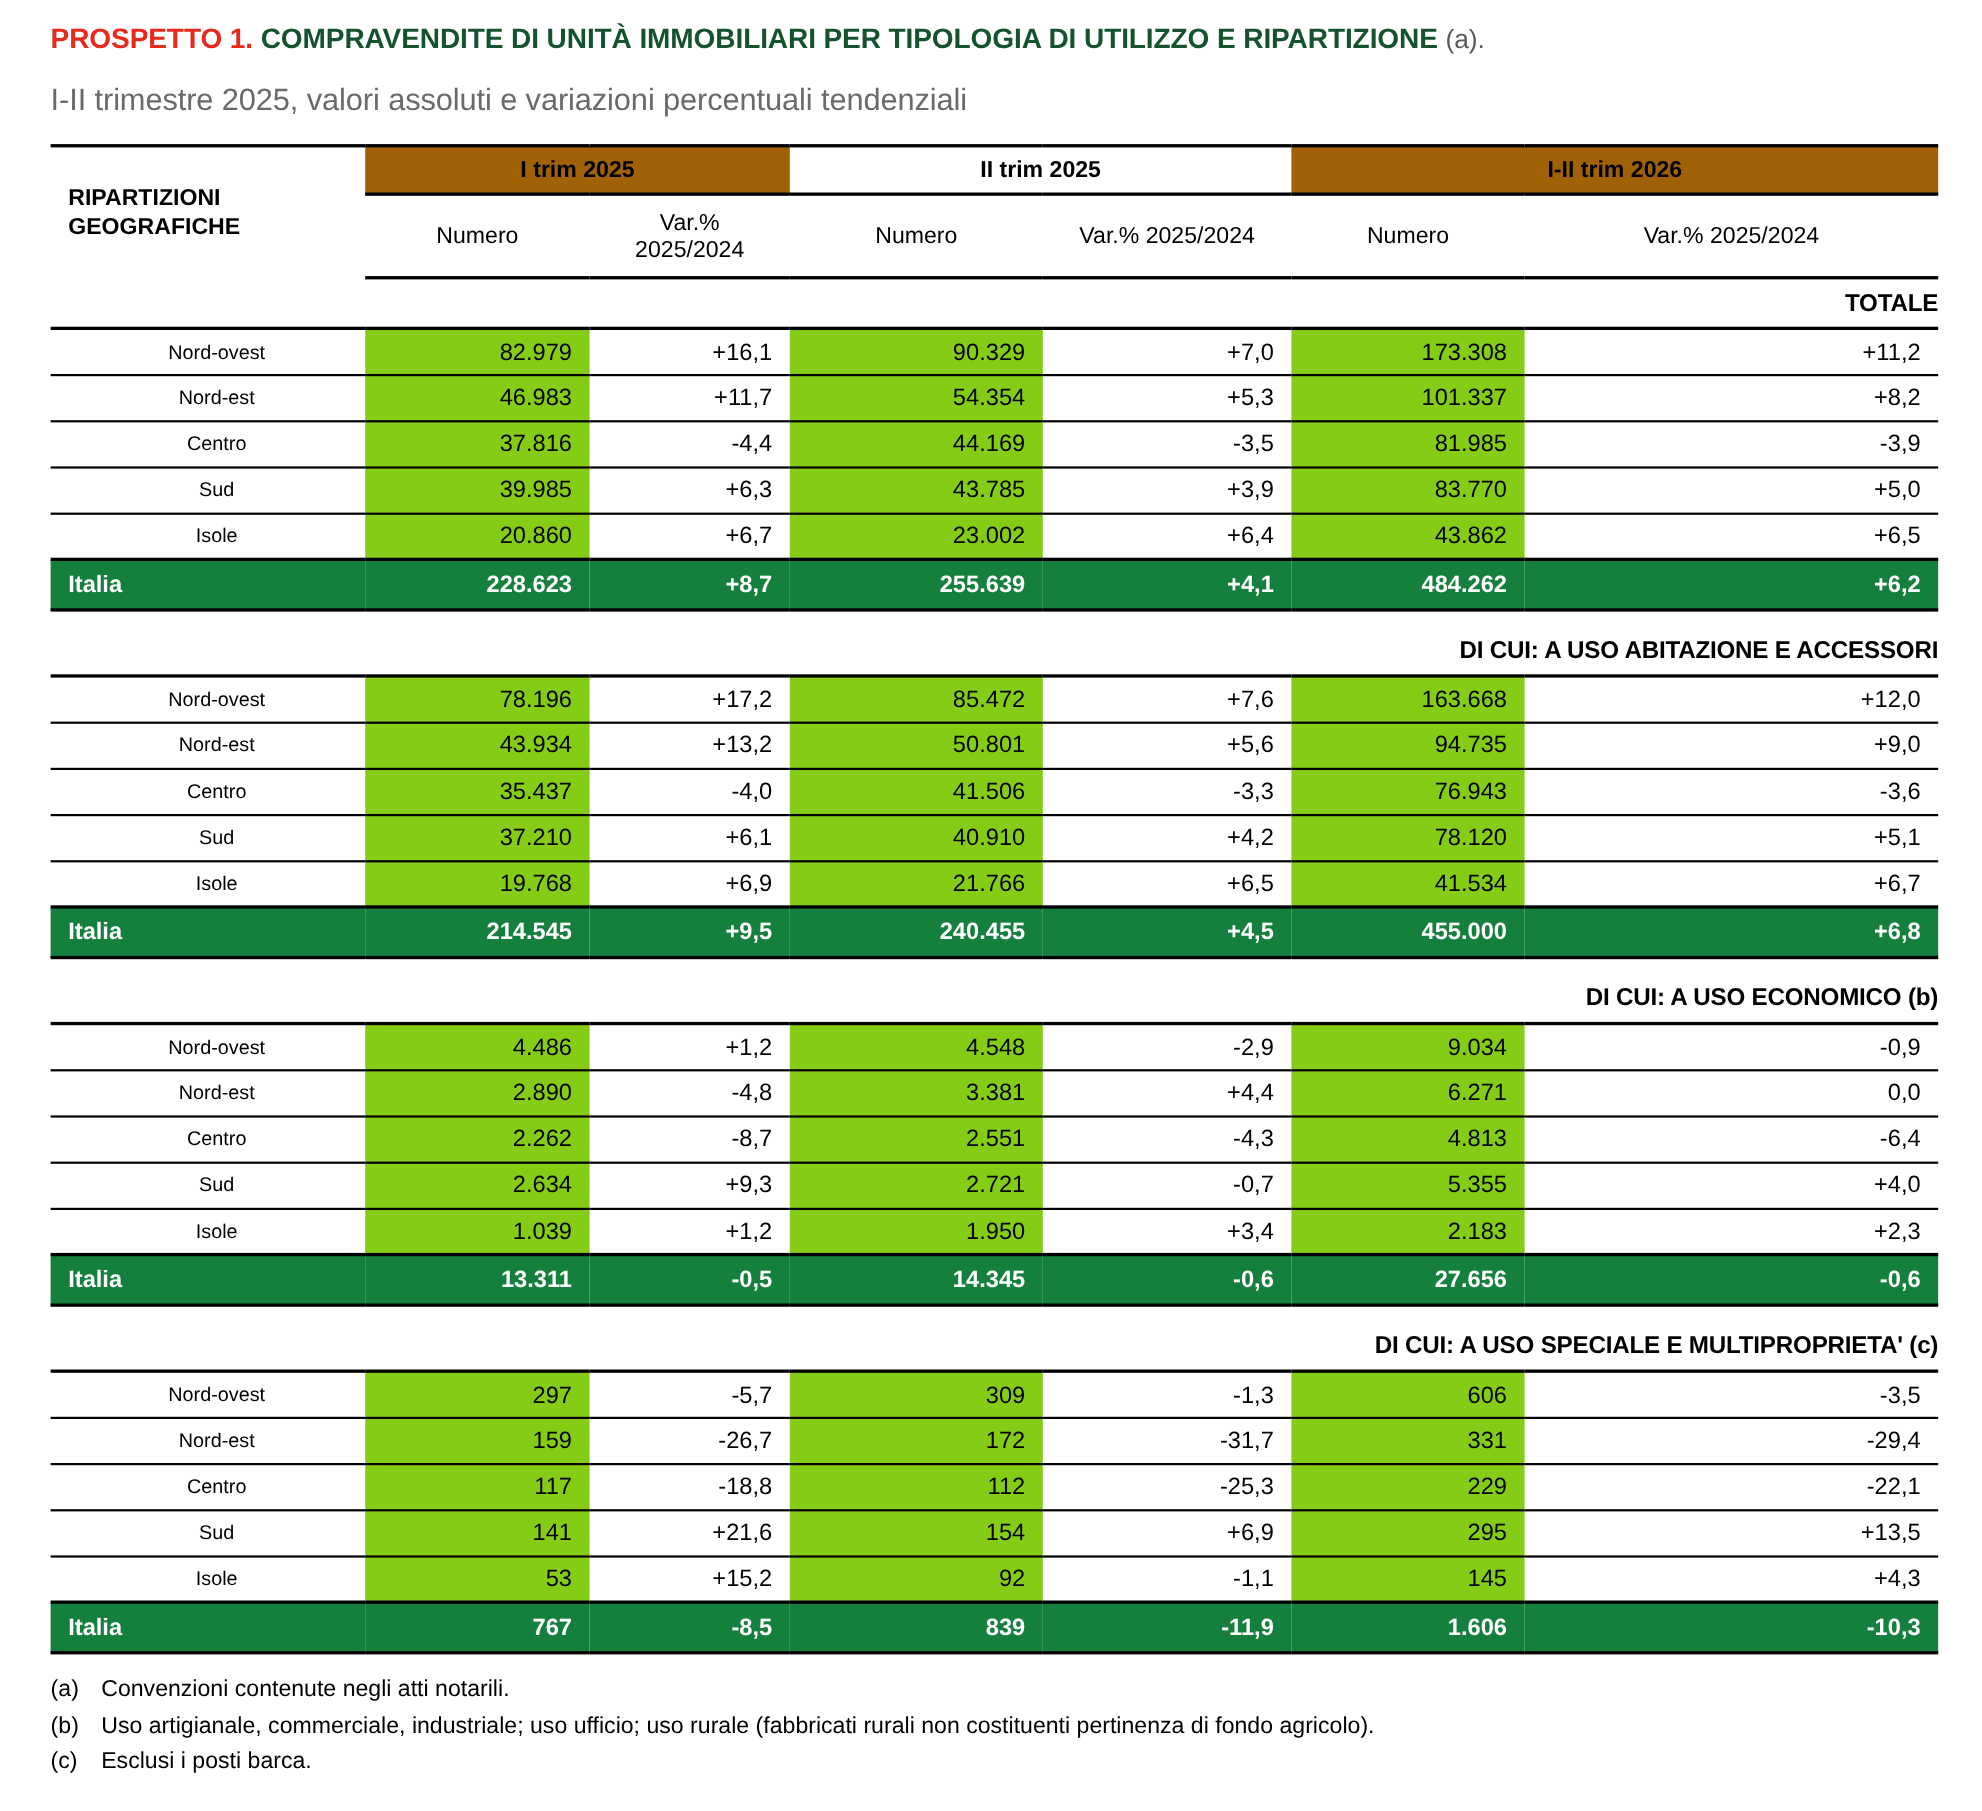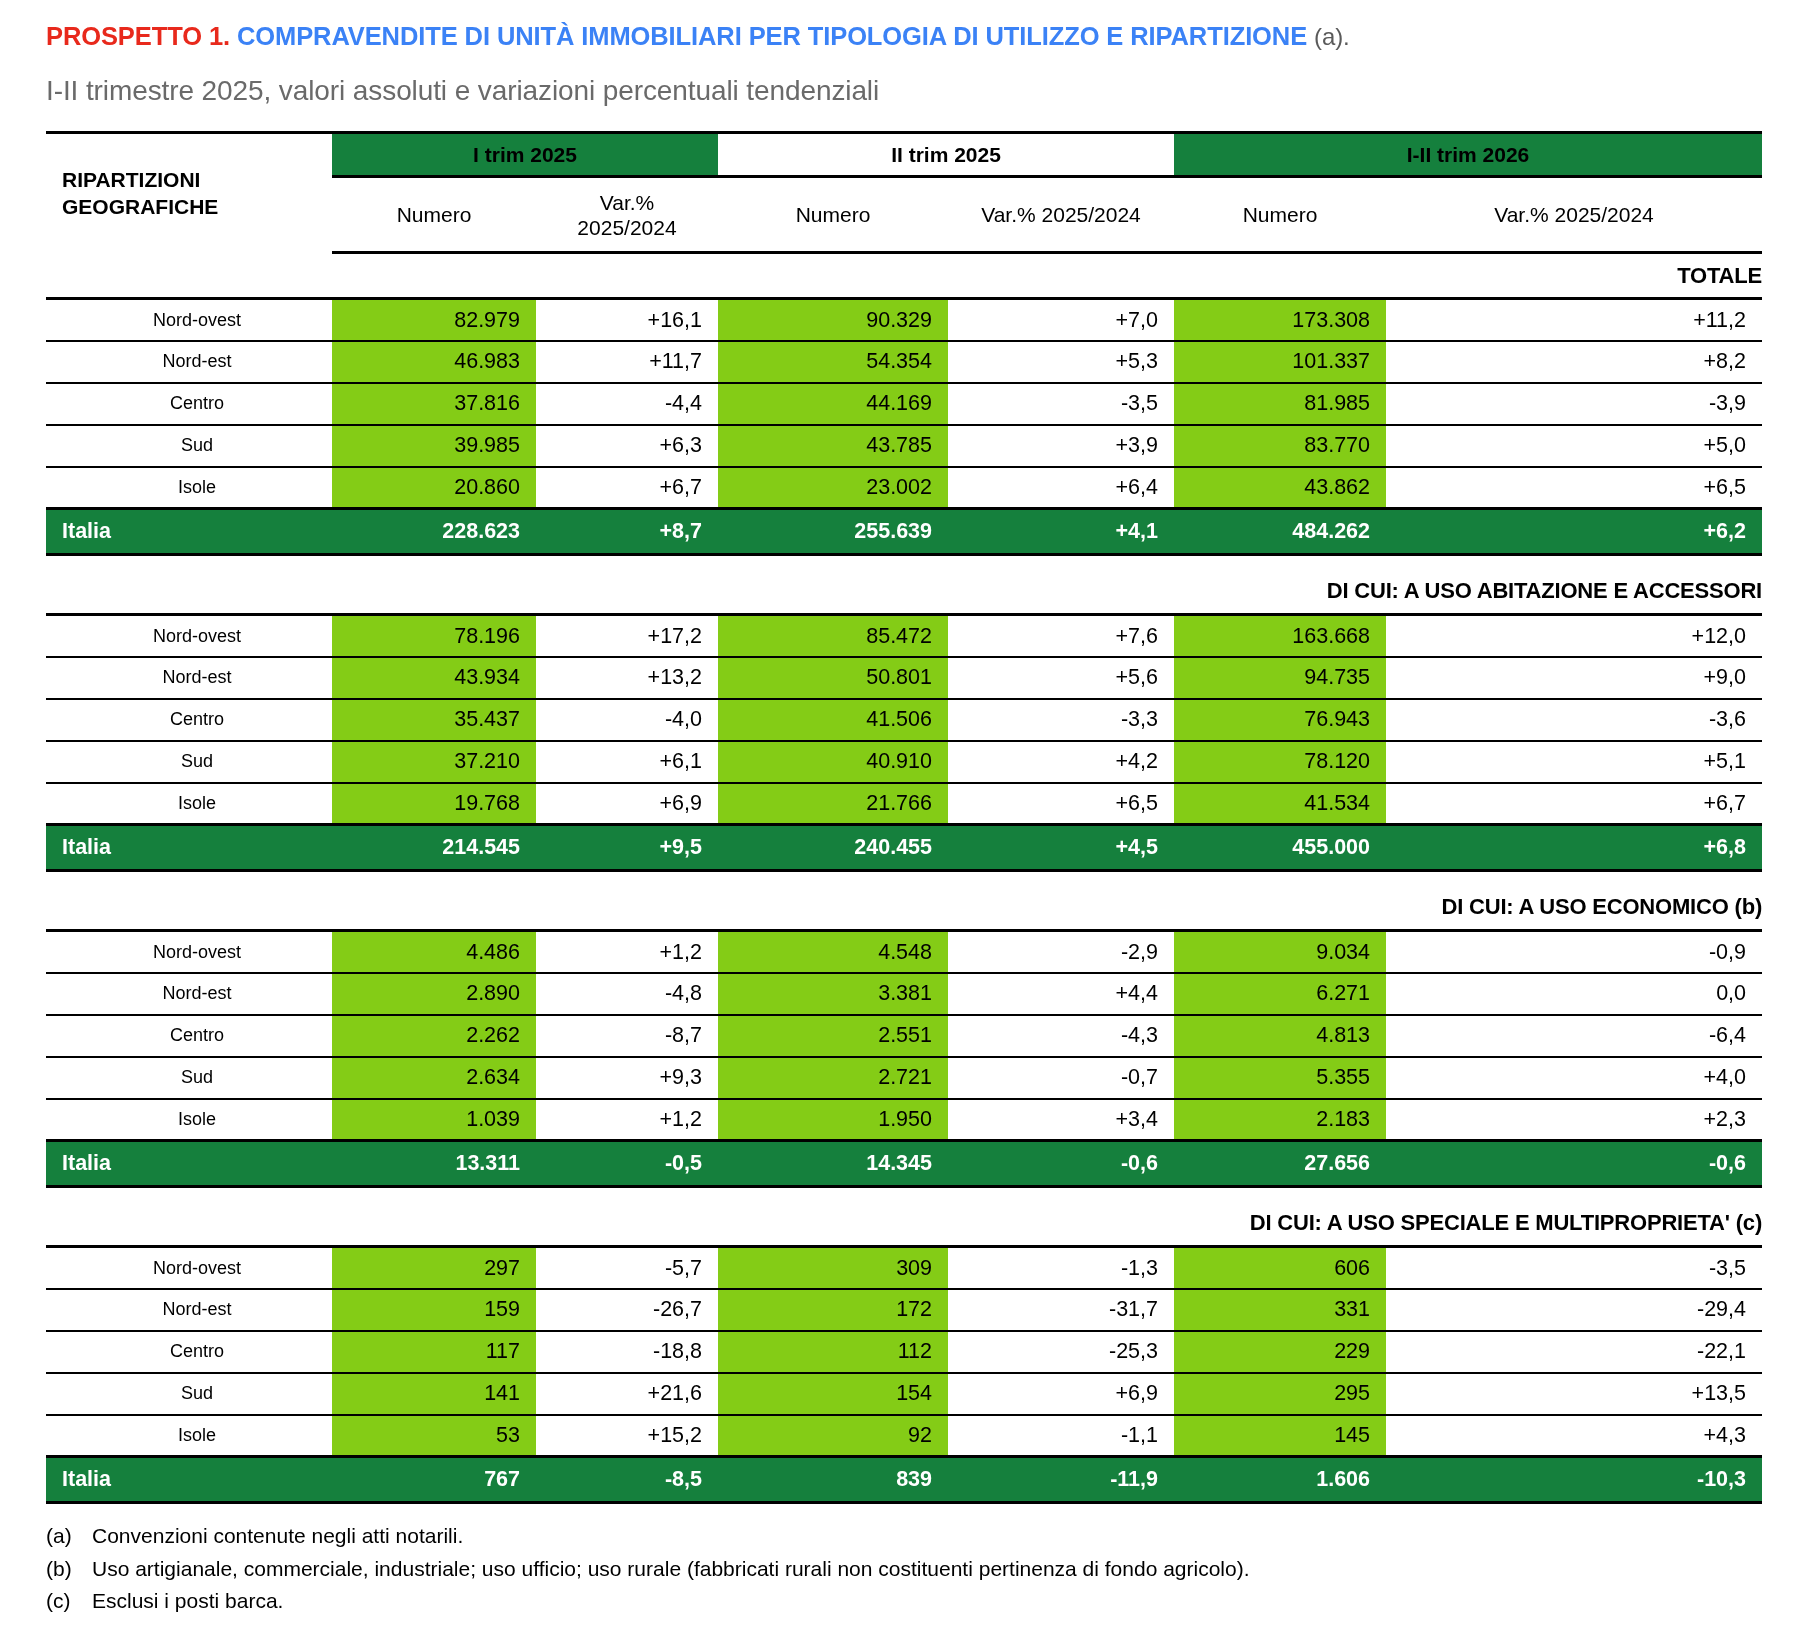--- a/index.html
+++ b/index.html
@@ -18,21 +18,21 @@
 
   
   .title-line {
     font-size: 25.5px;
     font-weight: bold;
     letter-spacing: -0.1px;
     line-height: 1.15;
     white-space: nowrap;
   }
   .title-prospetto { color: #e8291c; }
-  .title-main { color: #3b82f6; }
+  .title-main { color: #14532d; }
   .title-note { color: #5a5a5a; font-weight: normal; font-size: 24px; }
   .subtitle {
     font-size: 28px;
     color: #6a6a6a;
     margin-top: 24px;
     letter-spacing: -0.1px;
   }
 
   
   table.main {
@@ -59,21 +59,21 @@
   .rule-top td { border-top: 3px solid #000; }
 
   
   .grp {
     height: 44px;
     text-align: center;
     font-weight: bold;
     font-size: 21.5px;
     border-bottom: 3px solid #000;
   }
-  .grp.shaded { background: #15803d; }
+  .grp.shaded { background: #a16207; }
   .hdr-rip {
     font-weight: bold;
     font-size: 21.5px;
     line-height: 1.25;
     padding-left: 16px !important;
     text-align: left;
     vertical-align: middle;
   }
   .sub {
     height: 76px;

